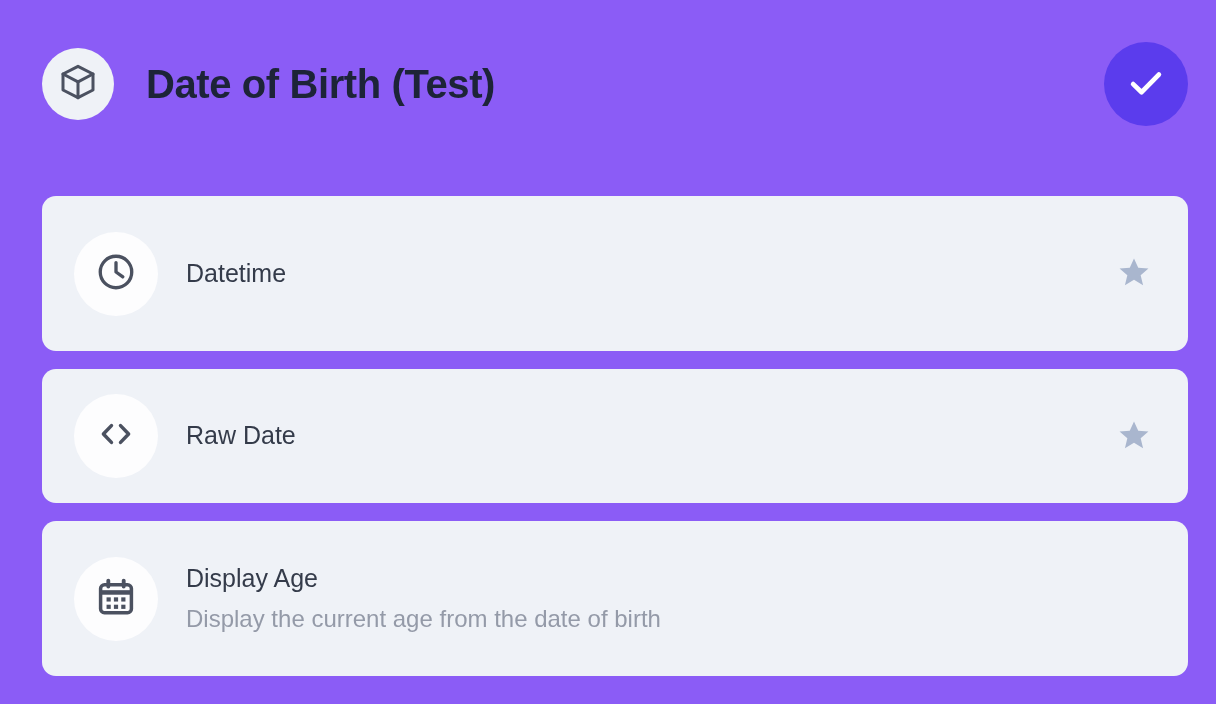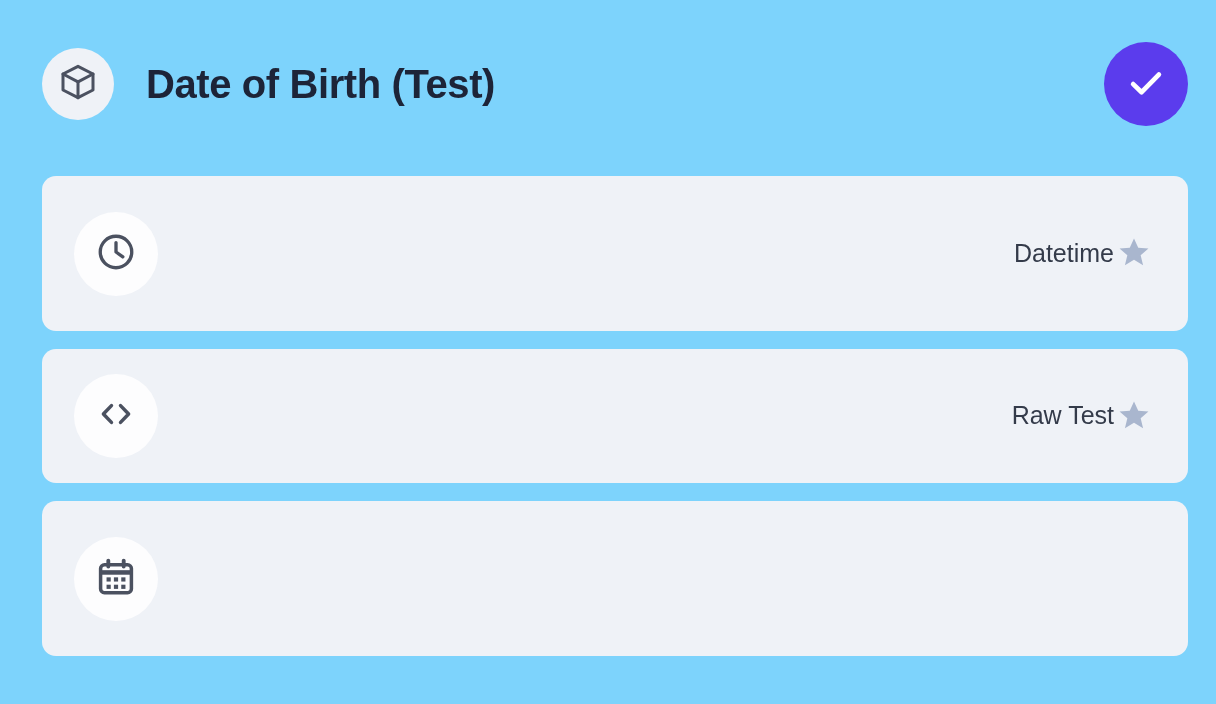--- a/index.html
+++ b/index.html
@@ -9,21 +9,21 @@
     height: 704px;
     background: #ffffff;
     font-family: "Liberation Sans", sans-serif;
     overflow: hidden;
   }
 
   .page {
     position: relative;
     width: 1216px;
     height: 704px;
-    background: #7dd3fc;
+    background: #8b5cf6;
   }
 
   
   .header {
     position: absolute;
     left: 42px;
     top: 38px;
     width: 1146px;
     height: 92px;
     display: flex;
@@ -63,23 +63,22 @@
     align-items: center;
     justify-content: center;
     cursor: pointer;
     flex: 0 0 auto;
   }
 
   
   .options {
     position: absolute;
     left: 42px;
-    top: 176px;
+    top: 196px;
     width: 1146px;
-    text-align: right;
   }
 
   .option-row {
     position: relative;
     background: #eff2f7;
     border-radius: 14px;
     display: flex;
     align-items: center;
     padding: 0 34px 0 32px;
     margin-bottom: 18px;
@@ -199,21 +198,21 @@
     <div class="option-row short">
       <div class="option-icon-circle">
         <span>
           <svg width="42" height="42" viewBox="0 0 24 24" fill="none" stroke="#4b5160" stroke-width="2" stroke-linecap="round" stroke-linejoin="round">
             <path d="M9.4 7.2 4.8 12l4.6 4.8"></path>
             <path d="M14.6 7.2 19.2 12l-4.6 4.8"></path>
           </svg>
         </span>
       </div>
       <div class="option-text">
-        <div class="option-title">Raw Test</div>
+        <div class="option-title">Raw Date</div>
       </div>
       <button class="star-button">
         <span>
           <svg width="34" height="34" viewBox="0 0 24 24" fill="#a9b6ce">
             <path d="M12 2.4 15 9l7.2.6-5.5 4.7 1.7 7-6.4-3.9-6.4 3.9 1.7-7L1.8 9.6 9 9z"></path>
           </svg>
         </span>
       </button>
     </div>
 
@@ -226,17 +225,21 @@
             <path d="M7.6 2.6v3.4M16.4 2.6v3.4" stroke="#4b5160" stroke-width="2.2" stroke-linecap="round"></path>
             <rect x="6.6" y="12.2" width="2.4" height="2.4" fill="#4b5160"></rect>
             <rect x="10.8" y="12.2" width="2.4" height="2.4" fill="#4b5160"></rect>
             <rect x="15" y="12.2" width="2.4" height="2.4" fill="#4b5160"></rect>
             <rect x="6.6" y="16.4" width="2.4" height="2.4" fill="#4b5160"></rect>
             <rect x="10.8" y="16.4" width="2.4" height="2.4" fill="#4b5160"></rect>
             <rect x="15" y="16.4" width="2.4" height="2.4" fill="#4b5160"></rect>
           </svg>
         </span>
       </div>
+      <div class="option-text">
+        <div class="option-title">Display Age</div>
+        <div class="option-desc">Display the current age from the date of birth</div>
+      </div>
       <div class="star-placeholder"></div>
     </div>
 
   </div>
 </div>
 
 </body></html>

